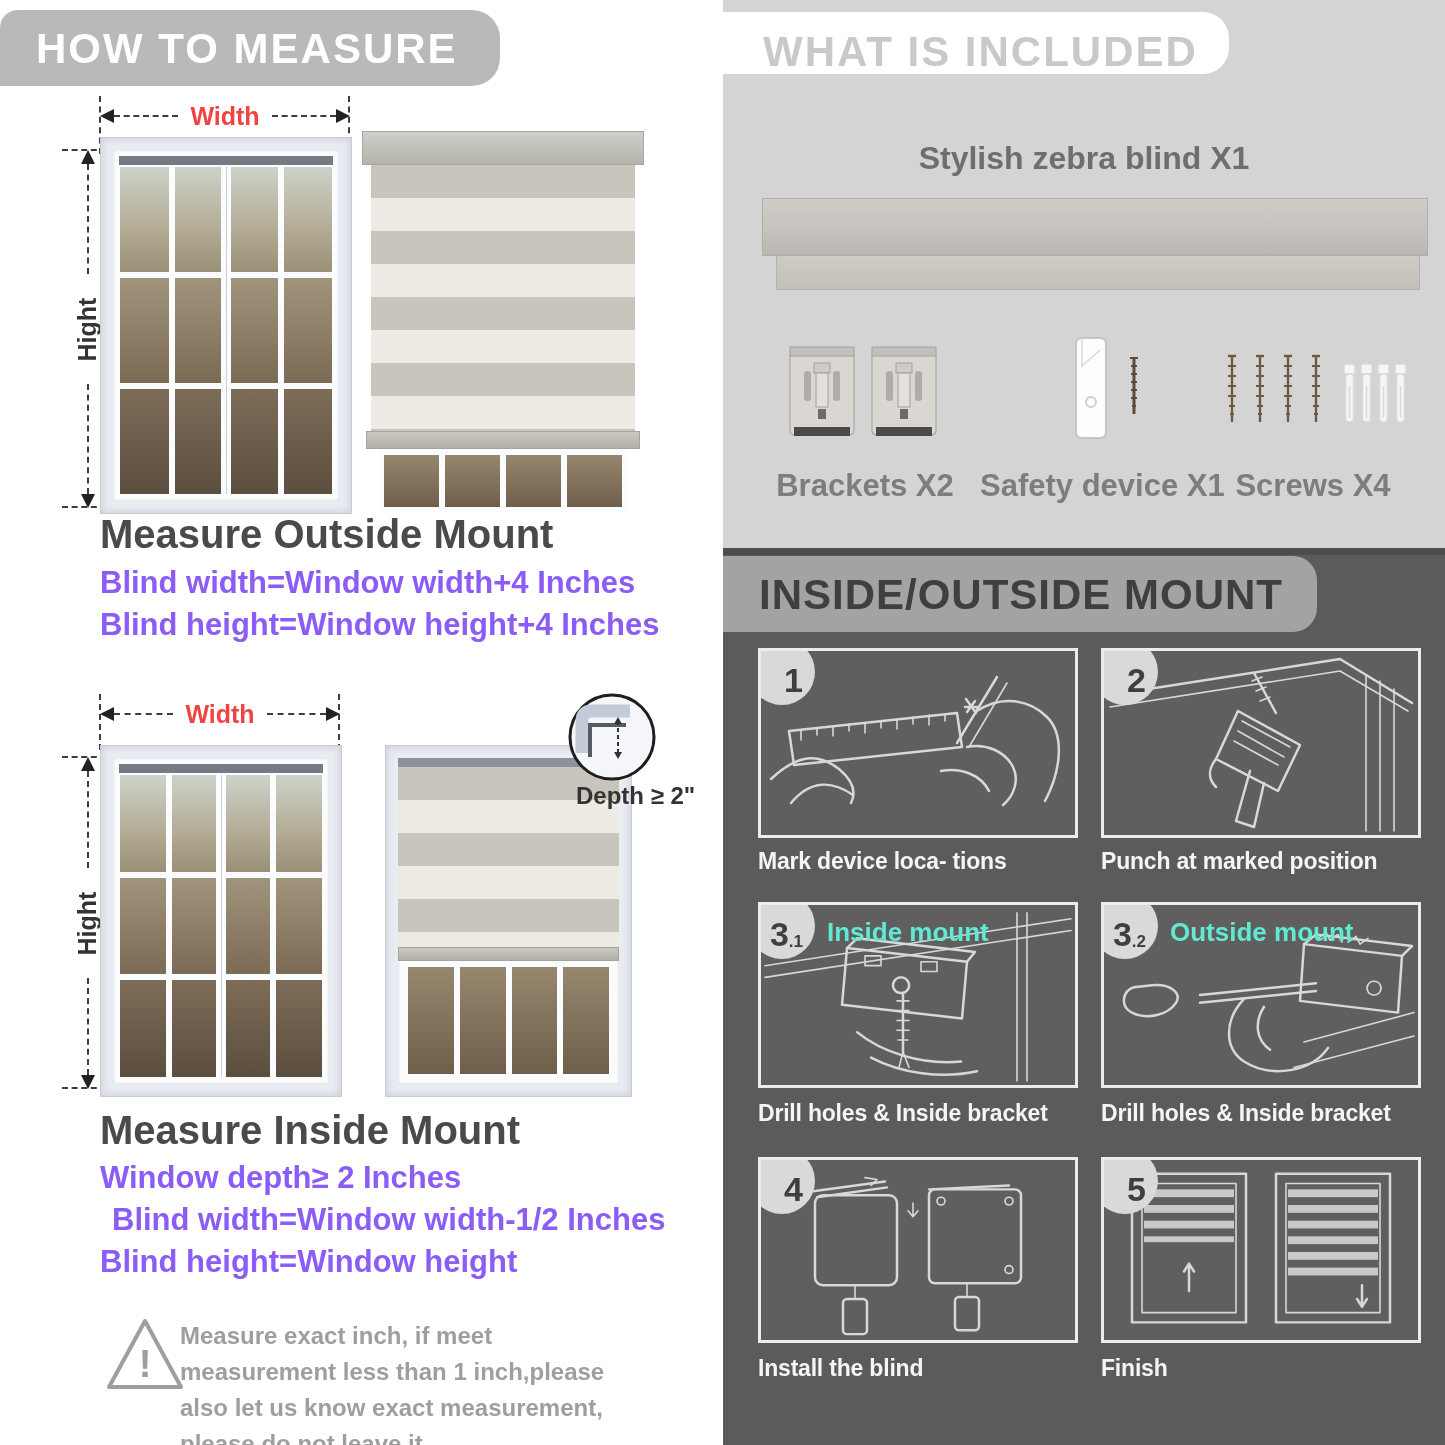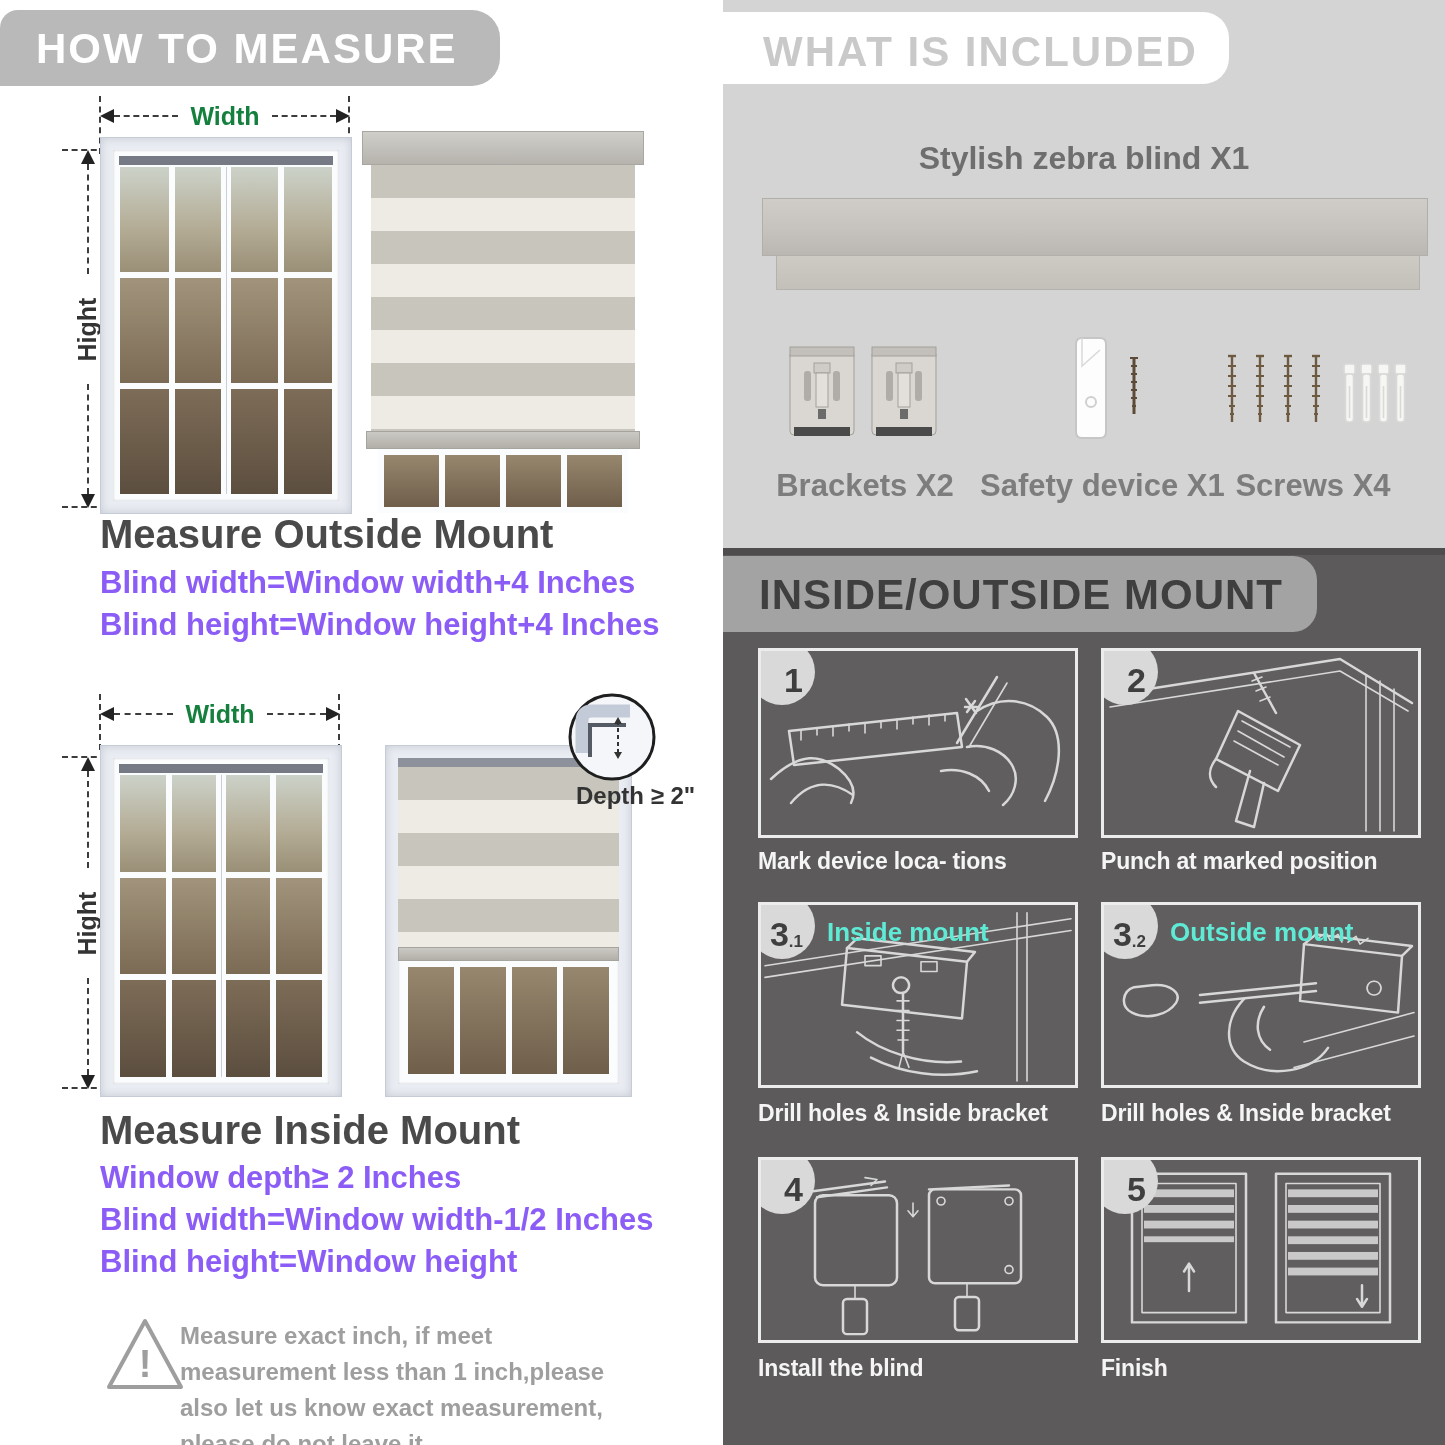--- a/index.html
+++ b/index.html
@@ -4,21 +4,21 @@
 <style>
   html,body{margin:0;padding:0;background:#ffffff;}
   #page{position:relative;width:1445px;height:1445px;background:#ffffff;overflow:hidden;
         font-family:"Liberation Sans",sans-serif;}
   .abs{position:absolute;}
 
   
   .banner-left{left:0;top:10px;width:500px;height:76px;background:#b9b9b9;
     border-radius:18px 28px 28px 0;color:#ffffff;font-size:42px;font-weight:bold;
     letter-spacing:2px;line-height:78px;padding-left:36px;box-sizing:border-box;white-space:nowrap;}
-  .banner-included{left:723px;top:12px;width:506px;height:72px;background:#ffffff;
+  .banner-included{left:723px;top:12px;width:506px;height:62px;background:#ffffff;
     border-radius:0 26px 26px 0;color:#c9c9c9;font-size:42px;font-weight:bold;
     letter-spacing:2px;line-height:80px;padding-left:40px;box-sizing:border-box;white-space:nowrap;}
   .banner-mount{left:723px;top:556px;width:594px;height:76px;background:#a3a3a3;
     border-radius:0 24px 24px 0;color:#3f3f3f;font-size:42px;font-weight:bold;
     letter-spacing:1px;line-height:78px;padding-left:36px;box-sizing:border-box;white-space:nowrap;}
 
   
   .panel-light{left:723px;top:0;width:722px;height:548px;background:#d4d4d4;}
   .panel-dark{left:723px;top:548px;width:722px;height:897px;background:#5c5a5a;
     box-shadow:inset 0 7px 0 #4e4c4c;}
@@ -28,21 +28,21 @@
   .headrail-main{left:762px;top:198px;width:666px;height:58px;
     background:linear-gradient(180deg,#d0cdc8 0%,#c6c3be 55%,#bab7b2 100%);
     border:1px solid #b2afaa;box-sizing:border-box;}
   .headrail-strip{left:776px;top:256px;width:644px;height:34px;
     background:linear-gradient(180deg,#cecbc5,#c3c0ba);border:1px solid #b5b2ad;
     border-top:none;box-sizing:border-box;}
 
   .inc-label{top:468px;color:#7d7d7d;font-size:31px;font-weight:bold;text-align:center;white-space:nowrap;}
 
   
-  .h-arrow{display:flex;align-items:center;color:#15803d;}
+  .h-arrow{display:flex;align-items:center;color:#ef4444;}
   .h-arrow .dash{flex:1;height:0;border-top:2px dashed #3c3c3c;}
   .h-arrow .lbl{padding:0 12px;font-size:25px;font-weight:bold;white-space:nowrap;}
   .ah-l{width:0;height:0;border-top:7px solid transparent;border-bottom:7px solid transparent;border-right:14px solid #222;}
   .ah-r{width:0;height:0;border-top:7px solid transparent;border-bottom:7px solid transparent;border-left:14px solid #222;}
   .v-arrow{display:flex;flex-direction:column;align-items:center;color:#333;}
   .v-arrow .dash{flex:1;width:0;border-left:2px dashed #3c3c3c;}
   .v-arrow .lblwrap{height:110px;display:flex;align-items:center;justify-content:center;}
   .v-arrow .lbl{transform:rotate(-90deg);font-size:25px;font-weight:bold;white-space:nowrap;}
   .av-t{width:0;height:0;border-left:7px solid transparent;border-right:7px solid transparent;border-bottom:14px solid #222;}
   .av-b{width:0;height:0;border-left:7px solid transparent;border-right:7px solid transparent;border-top:14px solid #222;}
@@ -219,21 +219,21 @@
       <circle cx="46" cy="46" r="42" fill="#f4f6f9" stroke="#1e1e1e" stroke-width="3"></circle>
       <path d="M16,62 L16,30 Q16,20 26,20 L64,20" fill="none" stroke="#c3cbd8" stroke-width="13"></path>
       <path d="M24,66 L24,34 L60,34" fill="none" stroke="#555b64" stroke-width="4"></path>
       <path d="M52,30 L52,64" fill="none" stroke="#333" stroke-width="2" stroke-dasharray="4,3"></path>
       <path d="M52,26 l-4,7 h8 z M52,68 l-4,-7 h8 z" fill="#333" stroke="none"></path>
     </svg>
     <div class="abs depth-label" style="left:576px;top:782px;">Depth ≥ 2"</div>
 
     <div class="abs heading" style="left:100px;top:1108px;">Measure Inside Mount</div>
     <div class="abs bodyline" style="left:100px;top:1160px;">Window depth≥ 2 Inches</div>
-    <div class="abs bodyline" style="left:100px;top:1202px;">Blind width=Window width-1/2 Inches</div>
+    <div class="abs bodyline" style="left:112px;top:1202px;">Blind width=Window width-1/2 Inches</div>
     <div class="abs bodyline" style="left:100px;top:1244px;">Blind height=Window height</div>
 
     <svg class="abs" style="left:103px;top:1315px;" width="84" height="80" viewBox="0 0 84 80">
       <path d="M42,6 L78,72 L6,72 Z" fill="none" stroke="#9e9e9e" stroke-width="4" stroke-linejoin="round"></path>
       <text x="42" y="62" text-anchor="middle" font-family="Liberation Sans,sans-serif" font-size="38" font-weight="bold" fill="#9e9e9e">!</text>
     </svg>
     <div class="abs warn-text" style="left:180px;top:1318px;width:470px;">Measure exact inch, if meet measurement less than 1 inch,please also let us know exact measurement, please do not leave it</div>
   </div>
 
   <div class="abs panel-light"></div>

